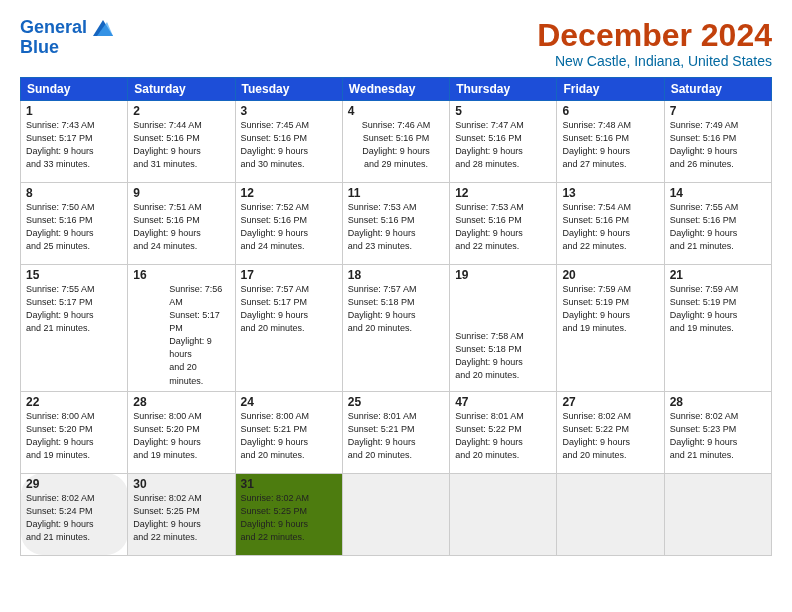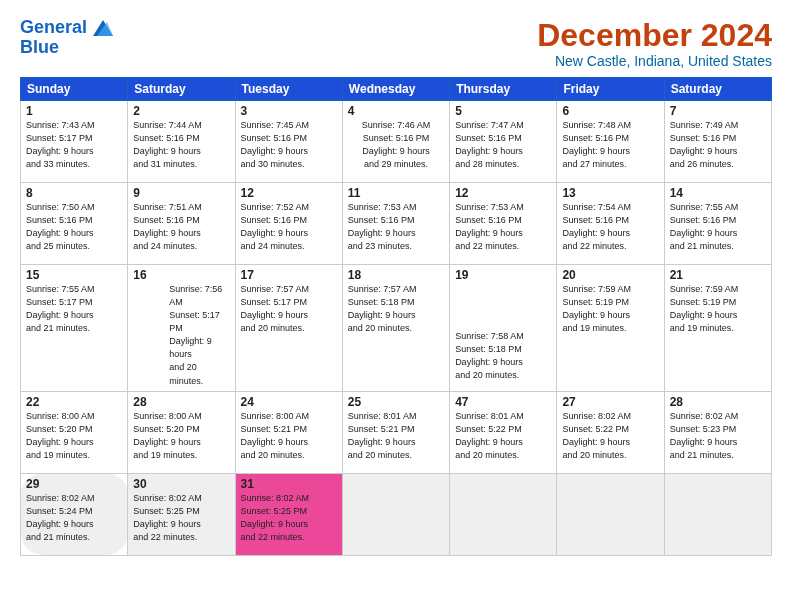--- a/index.html
+++ b/index.html
@@ -339,21 +339,21 @@
 Daylight: 9 hours
 and 21 minutes.</div>
           </td>
           <td style="background: rgb(239, 239, 239);">
             <span class="day-num">30</span>
             <div class="day-info" style="white-space: pre-line;">Sunrise: 8:02 AM
 Sunset: 5:25 PM
 Daylight: 9 hours
 and 22 minutes.</div>
           </td>
-          <td style="background: #ec4899;">
+          <td style="background: #4d7c0f;">
             <span class="day-num">31</span>
             <div class="day-info" style="white-space: pre-line;">Sunrise: 8:02 AM
 Sunset: 5:25 PM
 Daylight: 9 hours
 and 22 minutes.</div>
           </td>
           <td class="empty" style="background: rgb(239, 239, 239);"></td>
           <td class="empty" style="background: rgb(239, 239, 239);"></td>
           <td class="empty" style="background: rgb(239, 239, 239);"></td>
           <td class="empty" style="background: rgb(239, 239, 239);"></td>

